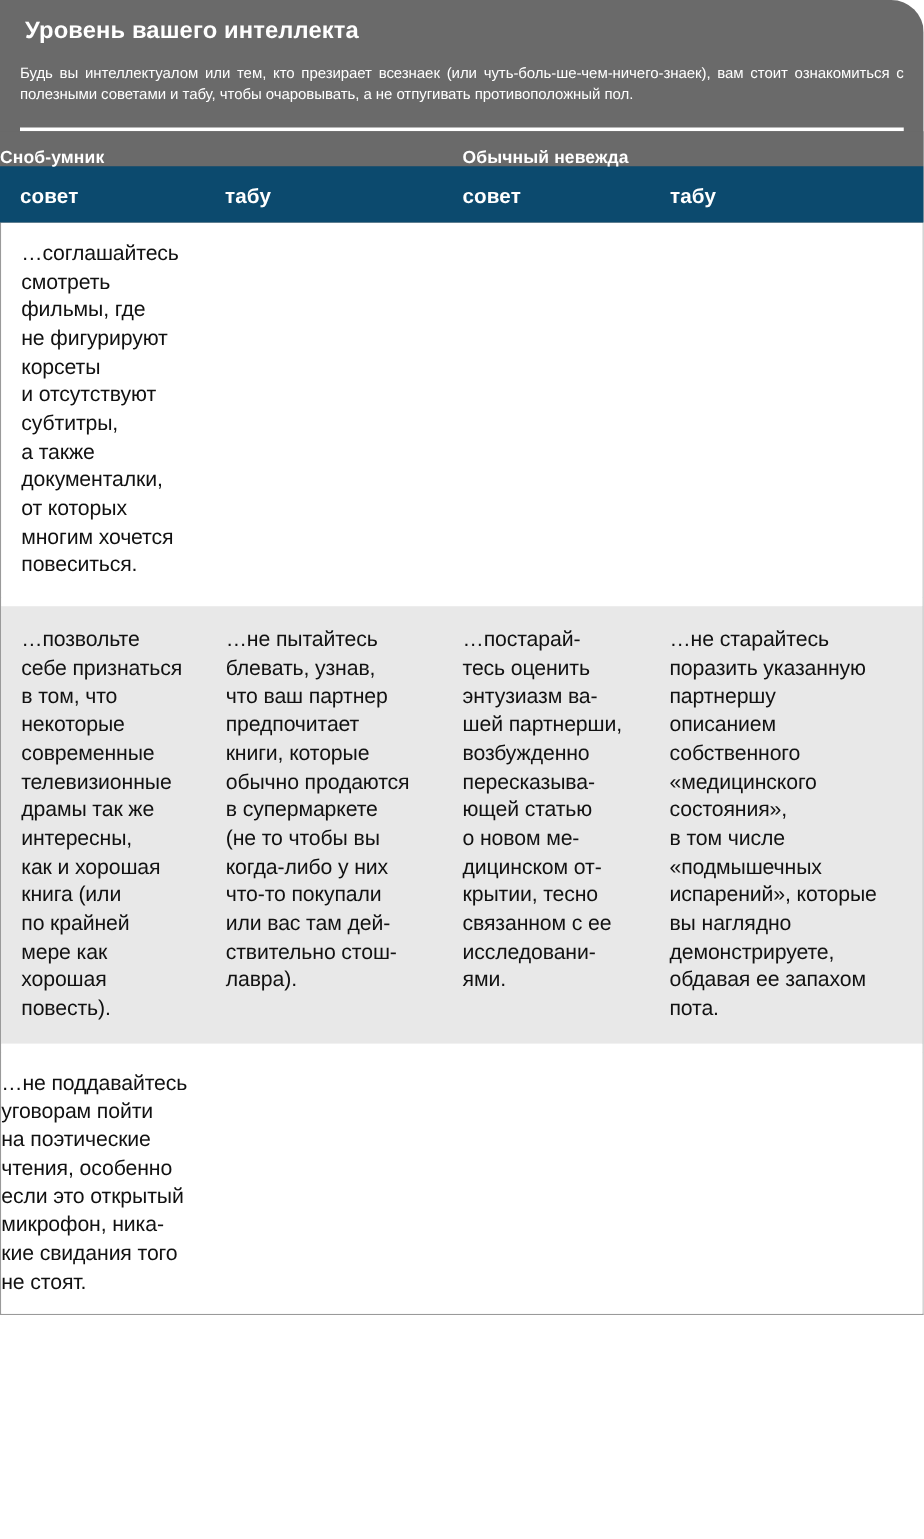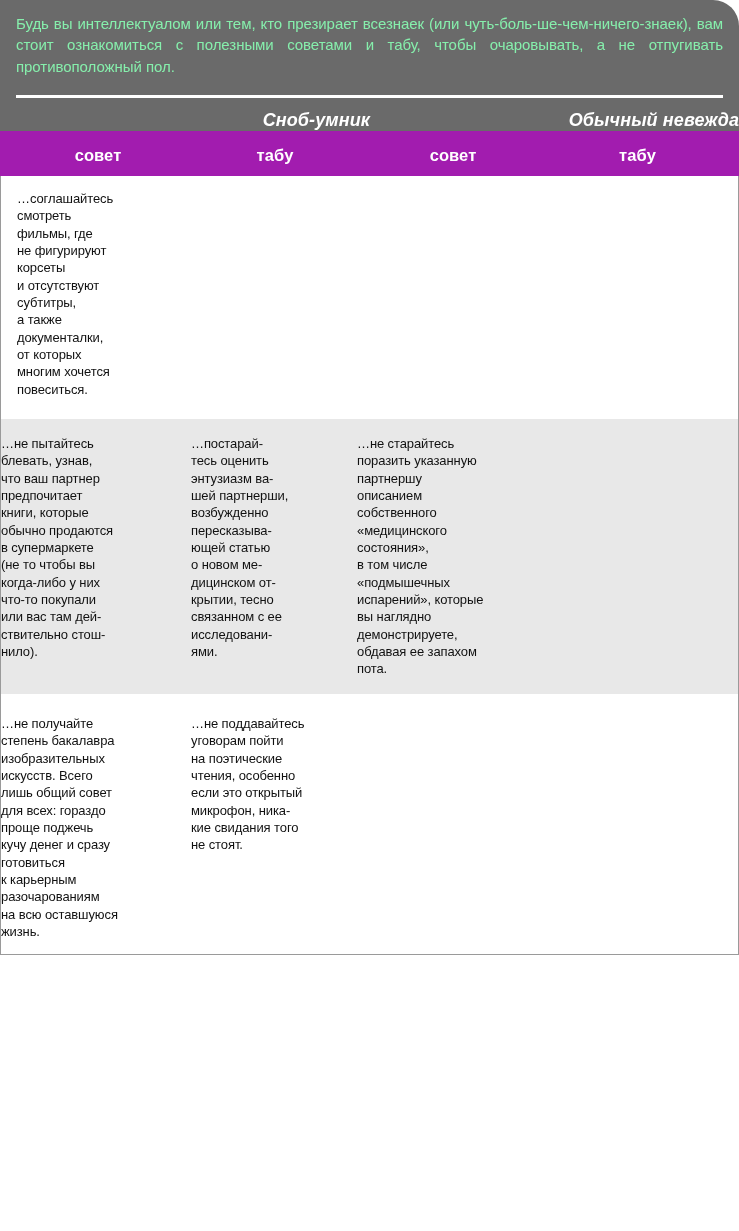--- a/index.html
+++ b/index.html
@@ -29,55 +29,53 @@
   }
   .head-title {
     color: #ffffff;
     font-size: 19px;
     font-weight: bold;
     letter-spacing: 0.1px;
     padding: 14px 20px 0 20px;
     line-height: 1.2;
   }
   .head-intro {
-    color: #86efac;
-    font-size: 15px;
+    color: #ffffff;
+    font-size: 12px;
     line-height: 1.42;
     padding: 13px 16px 0 16px;
     text-align: justify;
     letter-spacing: -0.05px;
   }
   .head-rule {
     height: 3px;
     background: #ffffff;
     margin: 18px 16px 0 16px;
   }
 
   
   .group-row {
     display: flex;
     background: #6a6a6a;
     padding-top: 12px;
   }
   .group-cell {
     color: #ffffff;
-    font-size: 18px;
+    font-size: 14px;
     font-weight: bold;
-    text-align: right;
+    text-align: left;
     letter-spacing: 0.1px;
-    font-style: italic;
   }
 
   
   .sub-row {
     display: flex;
-    background: #a21caf;
+    background: #0c4a6e;
     padding-top: 15px;
     padding-bottom: 11px;
-    text-align: center;
   }
   .sub-cell {
     color: #ffffff;
     font-size: 16.5px;
     font-weight: bold;
     letter-spacing: 0.1px;
   }
 
   
   .c1 { width: 180px; padding-left: 16px; box-sizing: border-box; }
@@ -97,21 +95,21 @@
     background: #ffffff;
   }
   .row {
     display: flex;
     background: #ffffff;
   }
   .row.shaded {
     background: #e8e8e8;
   }
   .cell {
-    font-size: 13px;
+    font-size: 17px;
     line-height: 1.335;
     color: #111111;
     box-sizing: border-box;
     padding-top: 14px;
     padding-bottom: 14px;
     padding-right: 10px;
     white-space: pre-line;
     letter-spacing: -0.1px;
   }
   .row .cell.c1 { padding-left: 16px; }
@@ -119,20 +117,21 @@
 
   .spacer-white { height: 7px; background: #ffffff; }
 </style>
 </head>
 <body>
 
 <div class="page">
 
   <div class="head-panel">
 
+    <div class="head-title">Уровень вашего интеллекта</div>
 
     <div class="head-intro">  Будь вы интеллектуалом или тем, кто презирает всезнаек (или чуть-боль-ше-чем-ничего-знаек), вам стоит ознакомиться с полезными советами и табу, чтобы очаровывать, а не отпугивать противоположный пол.</div>
 
     <div class="head-rule"></div>
 
     <div class="group-row">
       <div class="group-cell g1">Сноб-умник</div>
       <div class="group-cell g2">Обычный невежда</div>
     </div>
 
@@ -157,33 +156,47 @@
 а также
 документалки,
 от которых
 многим хочется
 повеситься.</div>
     </div>
 
     <div class="spacer-white"></div>
 
     <div class="row shaded">
+      <div class="cell c1">…позвольте
+себе признаться
+в том, что
+некоторые
+современные
+телевизионные
+драмы так же
+интересны,
+как и хорошая
+книга (или
+по крайней
+мере как
+хорошая
+повесть).</div>
       <div class="cell c2">…не пытайтесь
 блевать, узнав,
 что ваш партнер
 предпочитает
 книги, которые
 обычно продаются
 в супермаркете
 (не то чтобы вы
 когда-либо у них
 что-то покупали
 или вас там дей-
 ствительно стош-
-нило).</div>
+лавра).</div>
       <div class="cell c3">…постарай-
 тесь оценить
 энтузиазм ва-
 шей партнерши,
 возбужденно
 пересказыва-
 ющей статью
 о новом ме-
 дицинском от-
 крытии, тесно
@@ -202,33 +215,20 @@
 испарений», которые
 вы наглядно
 демонстрируете,
 обдавая ее запахом
 пота.</div>
     </div>
 
     <div class="spacer-white"></div>
 
     <div class="row">
-      <div class="cell c2">…не получайте
-степень бакалавра
-изобразительных
-искусств. Всего
-лишь общий совет
-для всех: гораздо
-проще поджечь
-кучу денег и сразу
-готовиться
-к карьерным
-разочарованиям
-на всю оставшуюся
-жизнь.</div>
       <div class="cell c4">…не поддавайтесь
 уговорам пойти
 на поэтические
 чтения, особенно
 если это открытый
 микрофон, ника-
 кие свидания того
 не стоят.</div>
     </div>
 

